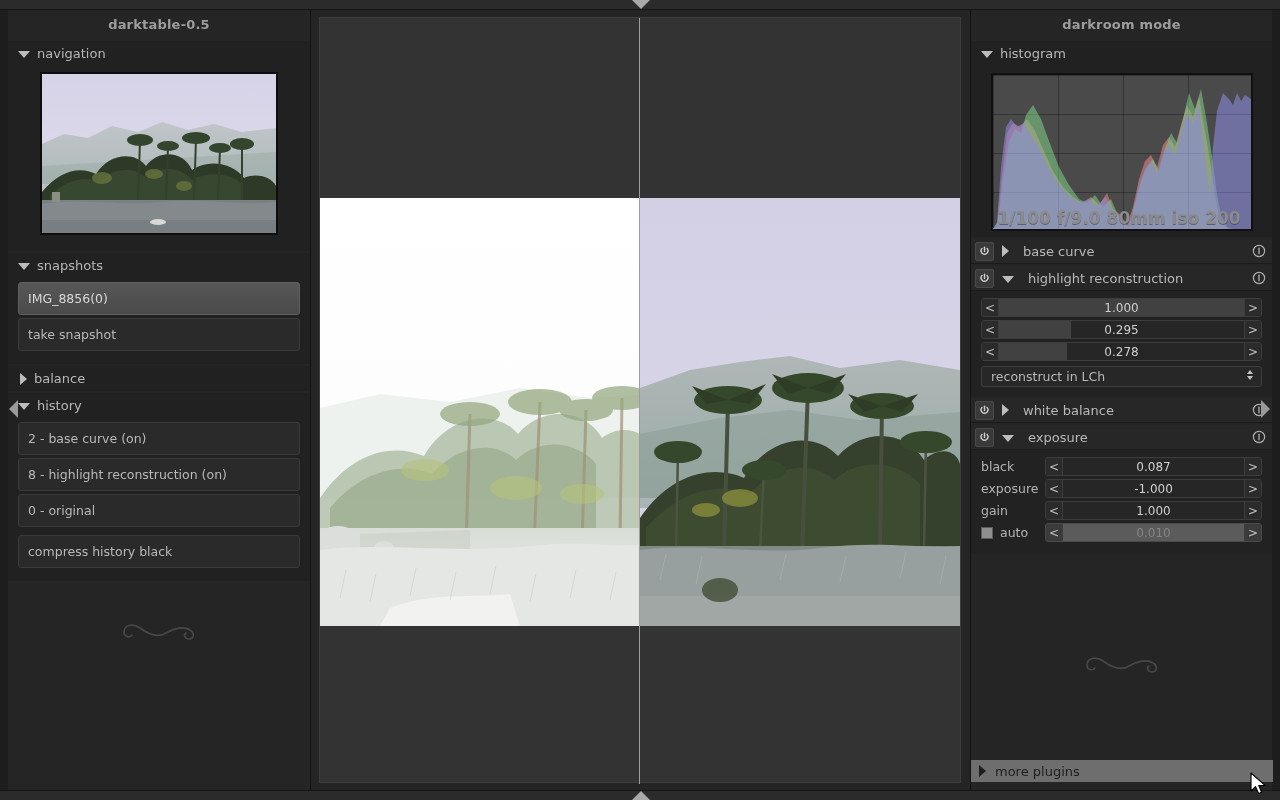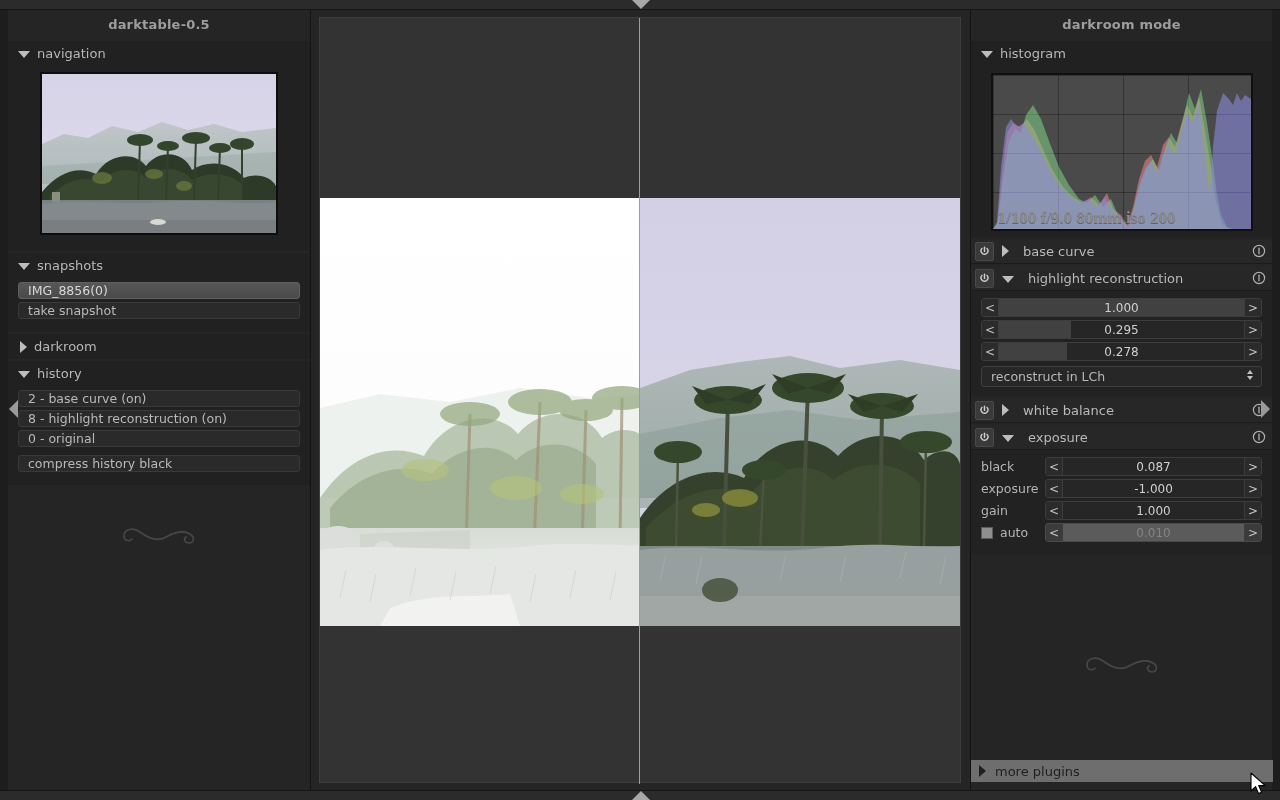--- a/index.html
+++ b/index.html
@@ -110,21 +110,21 @@
   
   .lbtn {
     display: block; width: 100%;
     background: #2a2a2a;
     border: 1px solid #3a3a3a;
     border-radius: 3px;
     color: #b9b9b9;
     font-size: 12.5px;
     font-family: "DejaVu Sans", sans-serif;
     text-align: left;
-    padding: 0 9px;
+    padding: 8px 9px;
     margin-bottom: 3px;
     cursor: pointer;
   }
   .lbtn.sel {
     background: linear-gradient(#575757, #4a4a4a);
     border-color: #606060;
     color: #d8d8d8;
   }
   .lbtn.gap { margin-top: 8px; }
 
@@ -132,21 +132,20 @@
   .ornament { display: block; margin: 36px auto 0; opacity: .85; }
 
   
   .histogram {
     position: relative;
     width: 262px; height: 158px;
     margin: 3px auto 0;
     background: #4a4a4a;
     border: 2px solid #101010;
     overflow: hidden;
-    font-family: Liberation Serif, serif;
   }
   .histogram .grid {
     position: absolute; inset: 0;
     background-image:
       linear-gradient(to right, rgba(0,0,0,.30) 1px, transparent 1px),
       linear-gradient(to bottom, rgba(0,0,0,.30) 1px, transparent 1px);
     background-size: 65px 39px;
   }
   .histogram svg { position: absolute; inset: 0; }
   .exif-text {
@@ -361,21 +360,21 @@
       </div>
       <div class="section-body">
         <button class="lbtn sel">IMG_8856(0)</button>
         <button class="lbtn">take snapshot</button>
       </div>
     </div>
 
     <div class="section">
       <div class="section-head">
         <span class="caret closed"></span>
-        <span class="label">darkroom</span>
+        <span class="label">balance</span>
       </div>
     </div>
 
     <div class="section">
       <div class="section-head">
         <span class="caret open"></span>
         <span class="label">history</span>
       </div>
       <div class="section-body">
         <button class="lbtn">2 - base curve (on)</button>

